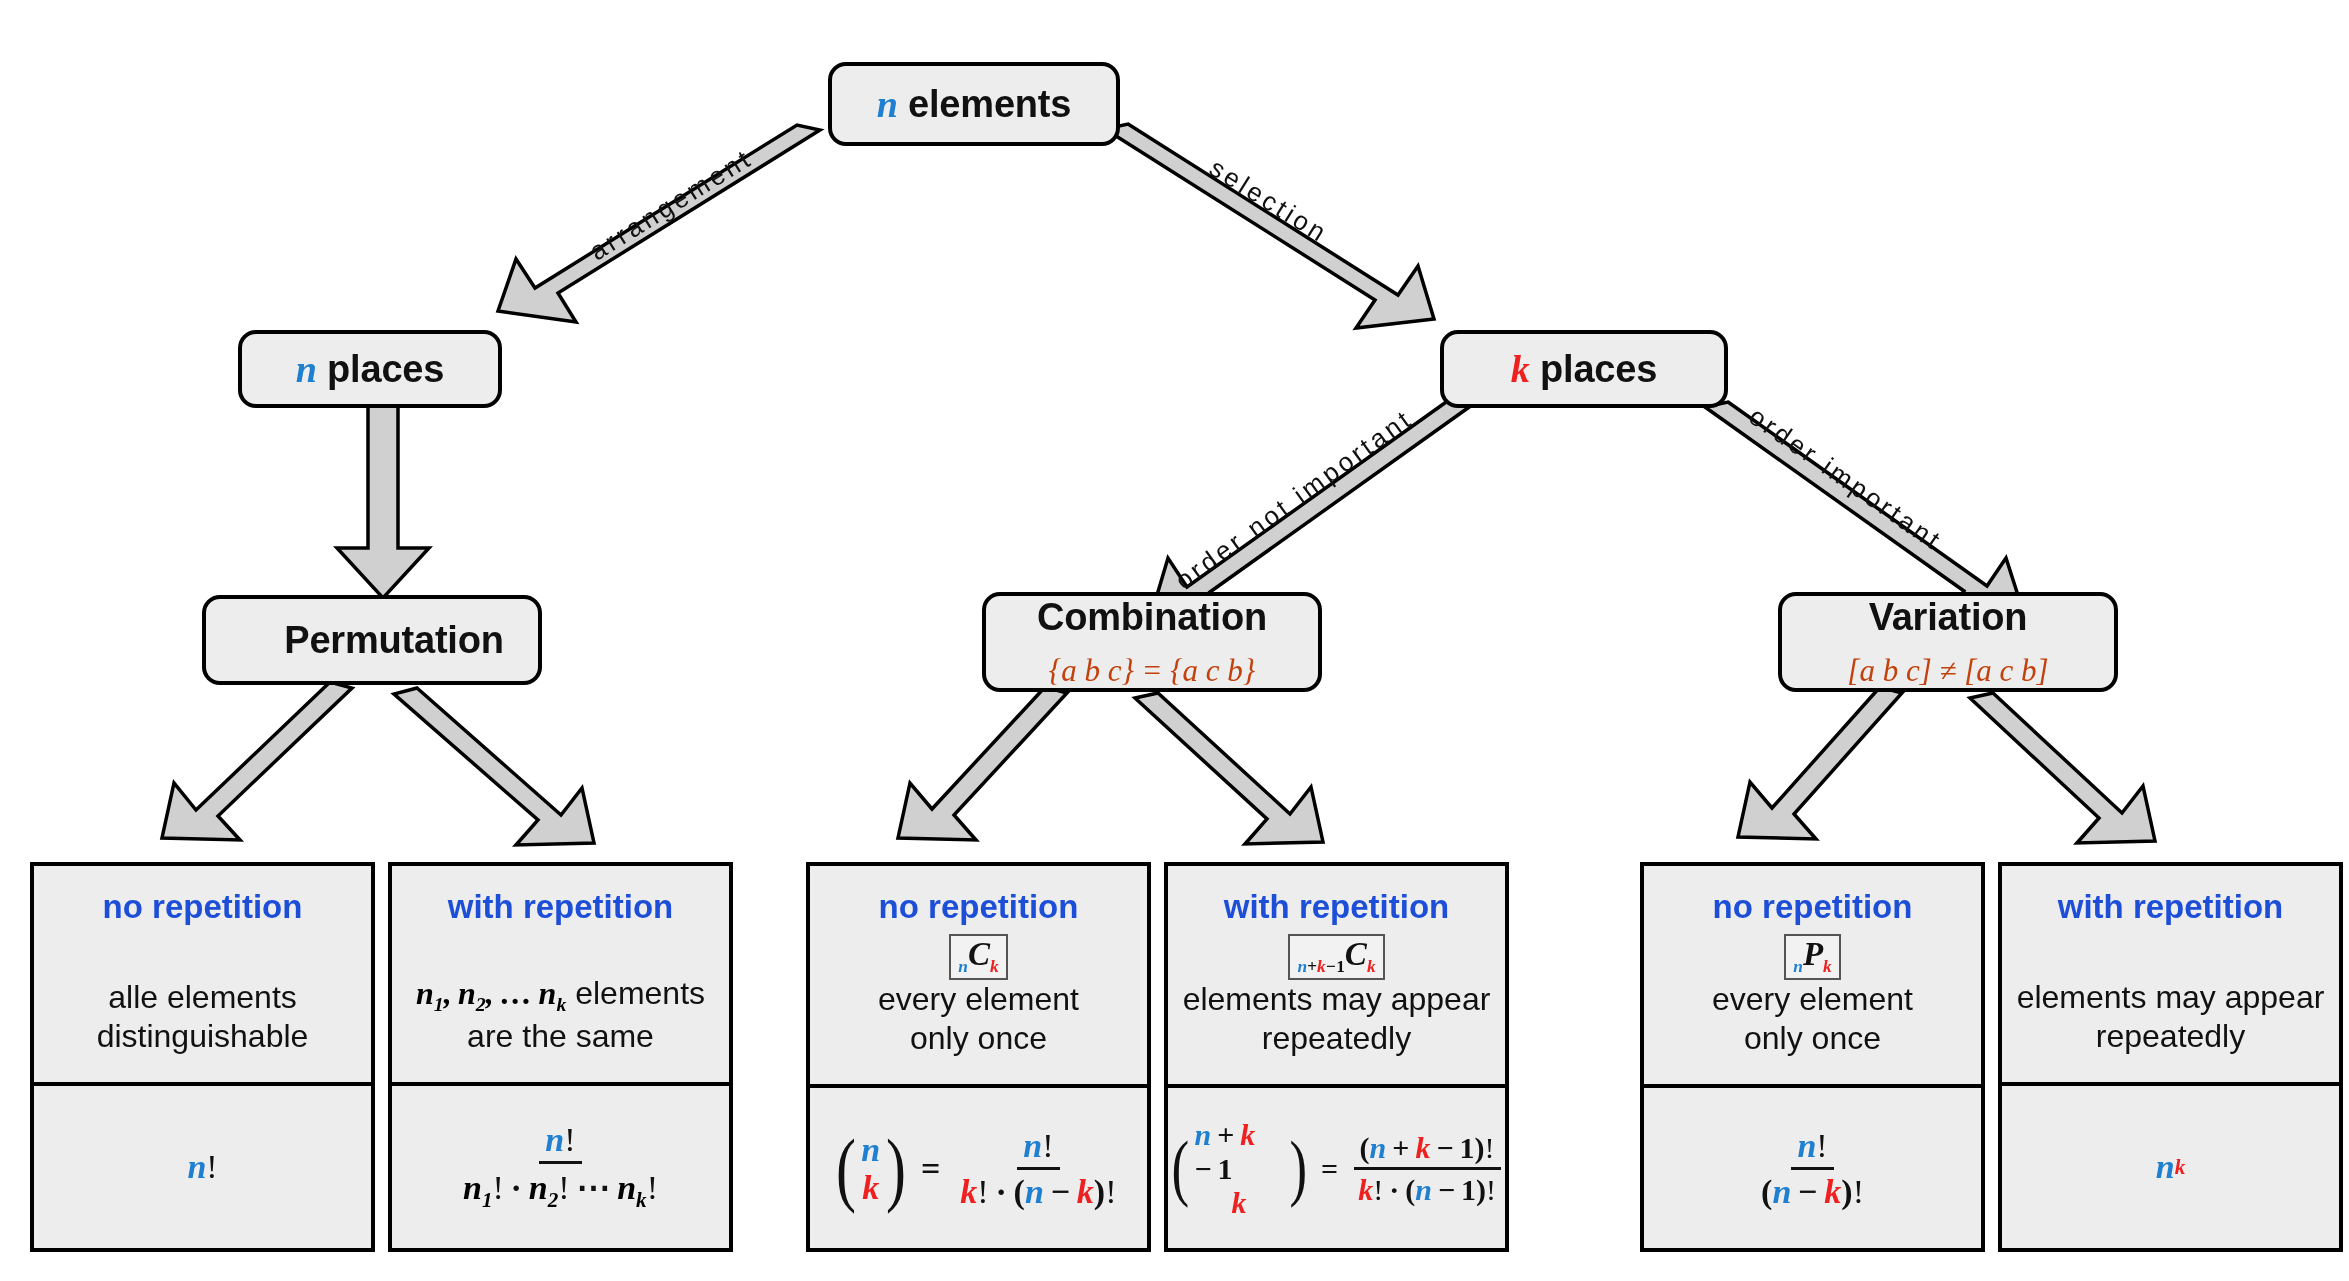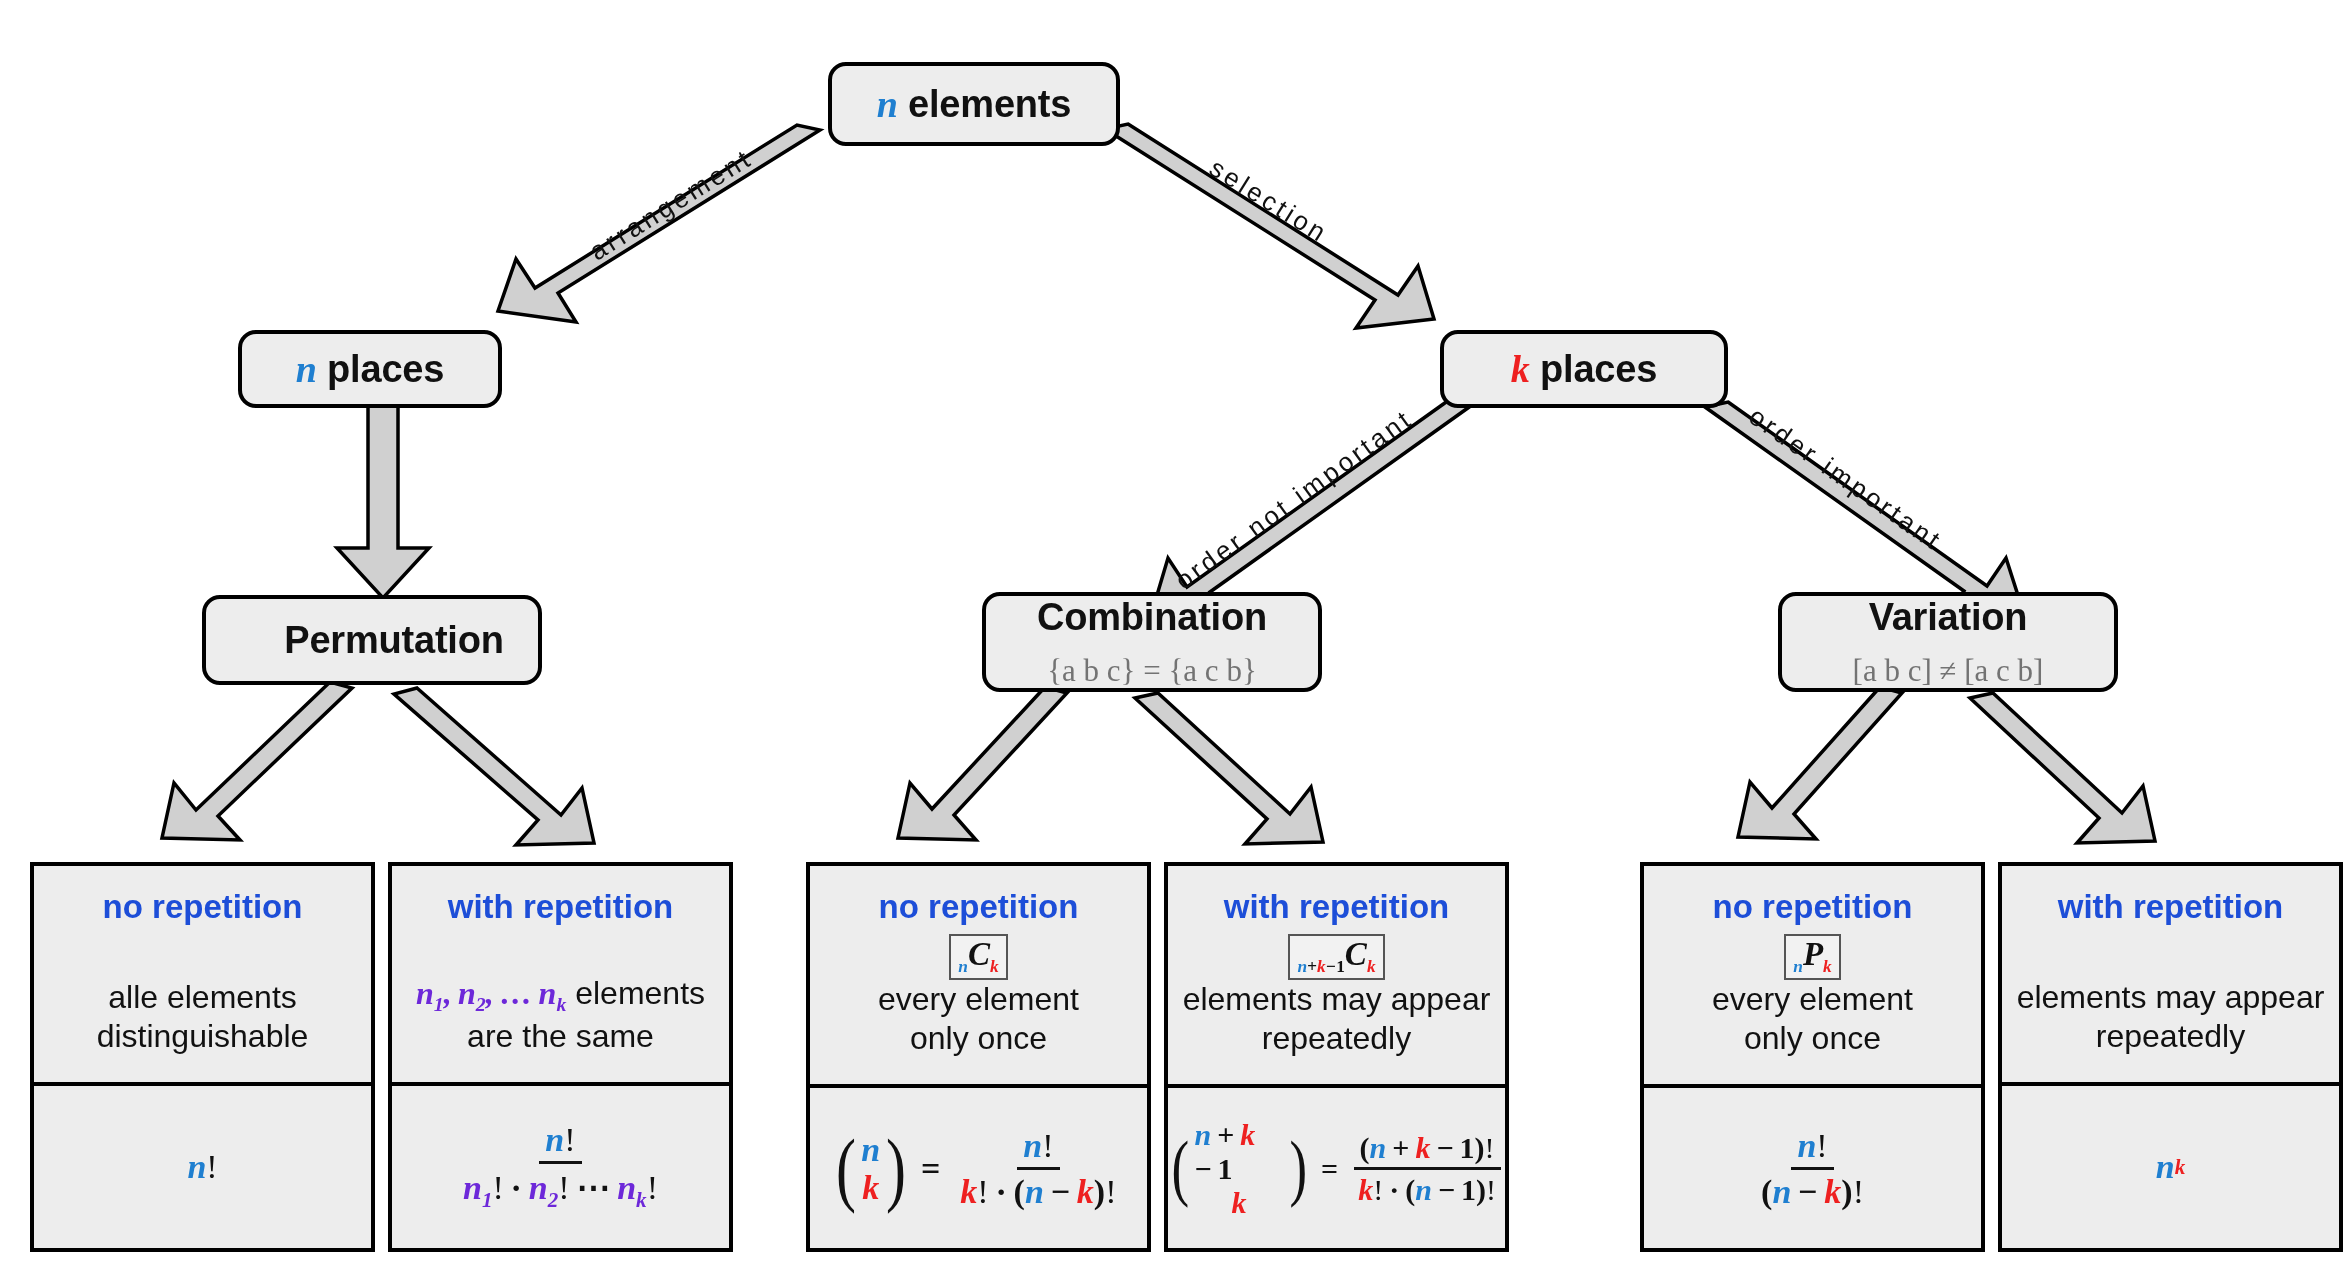--- a/index.html
+++ b/index.html
@@ -42,22 +42,23 @@
   }
   .node-title {
     font-weight: bold;
     font-size: 38px;
     color: #111111;
     letter-spacing: -0.2px;
     white-space: nowrap;
   }
   .node-sub {
     font-family: "Liberation Serif", serif;
+    font-style: italic;
     font-size: 31px;
-    color: #737373;
+    color: #c2410c;
     white-space: nowrap;
     margin-top: 14px;
   }
   
   .card {
     position: absolute;
     background: #ededed;
     border: 4px solid #000000;
     box-sizing: border-box;
     display: flex;
@@ -111,21 +112,21 @@
     color: #111111;
   }
   
   .mvar {
     font-family: "Liberation Serif", serif;
     font-style: italic;
     font-weight: bold;
   }
   .blue { color: #1f7fd0; }
   .red  { color: #ee2020; }
-  .green{ color: #6d28d9; }
+  .green{ color: #000000; }
   .blk  { color: #111111; }
   .op {
     font-family: "Liberation Serif", serif;
     font-weight: bold;
     color: #111111;
   }
   .bang {
     font-family: "Liberation Serif", serif;
     color: #111111;
     font-weight: normal;

